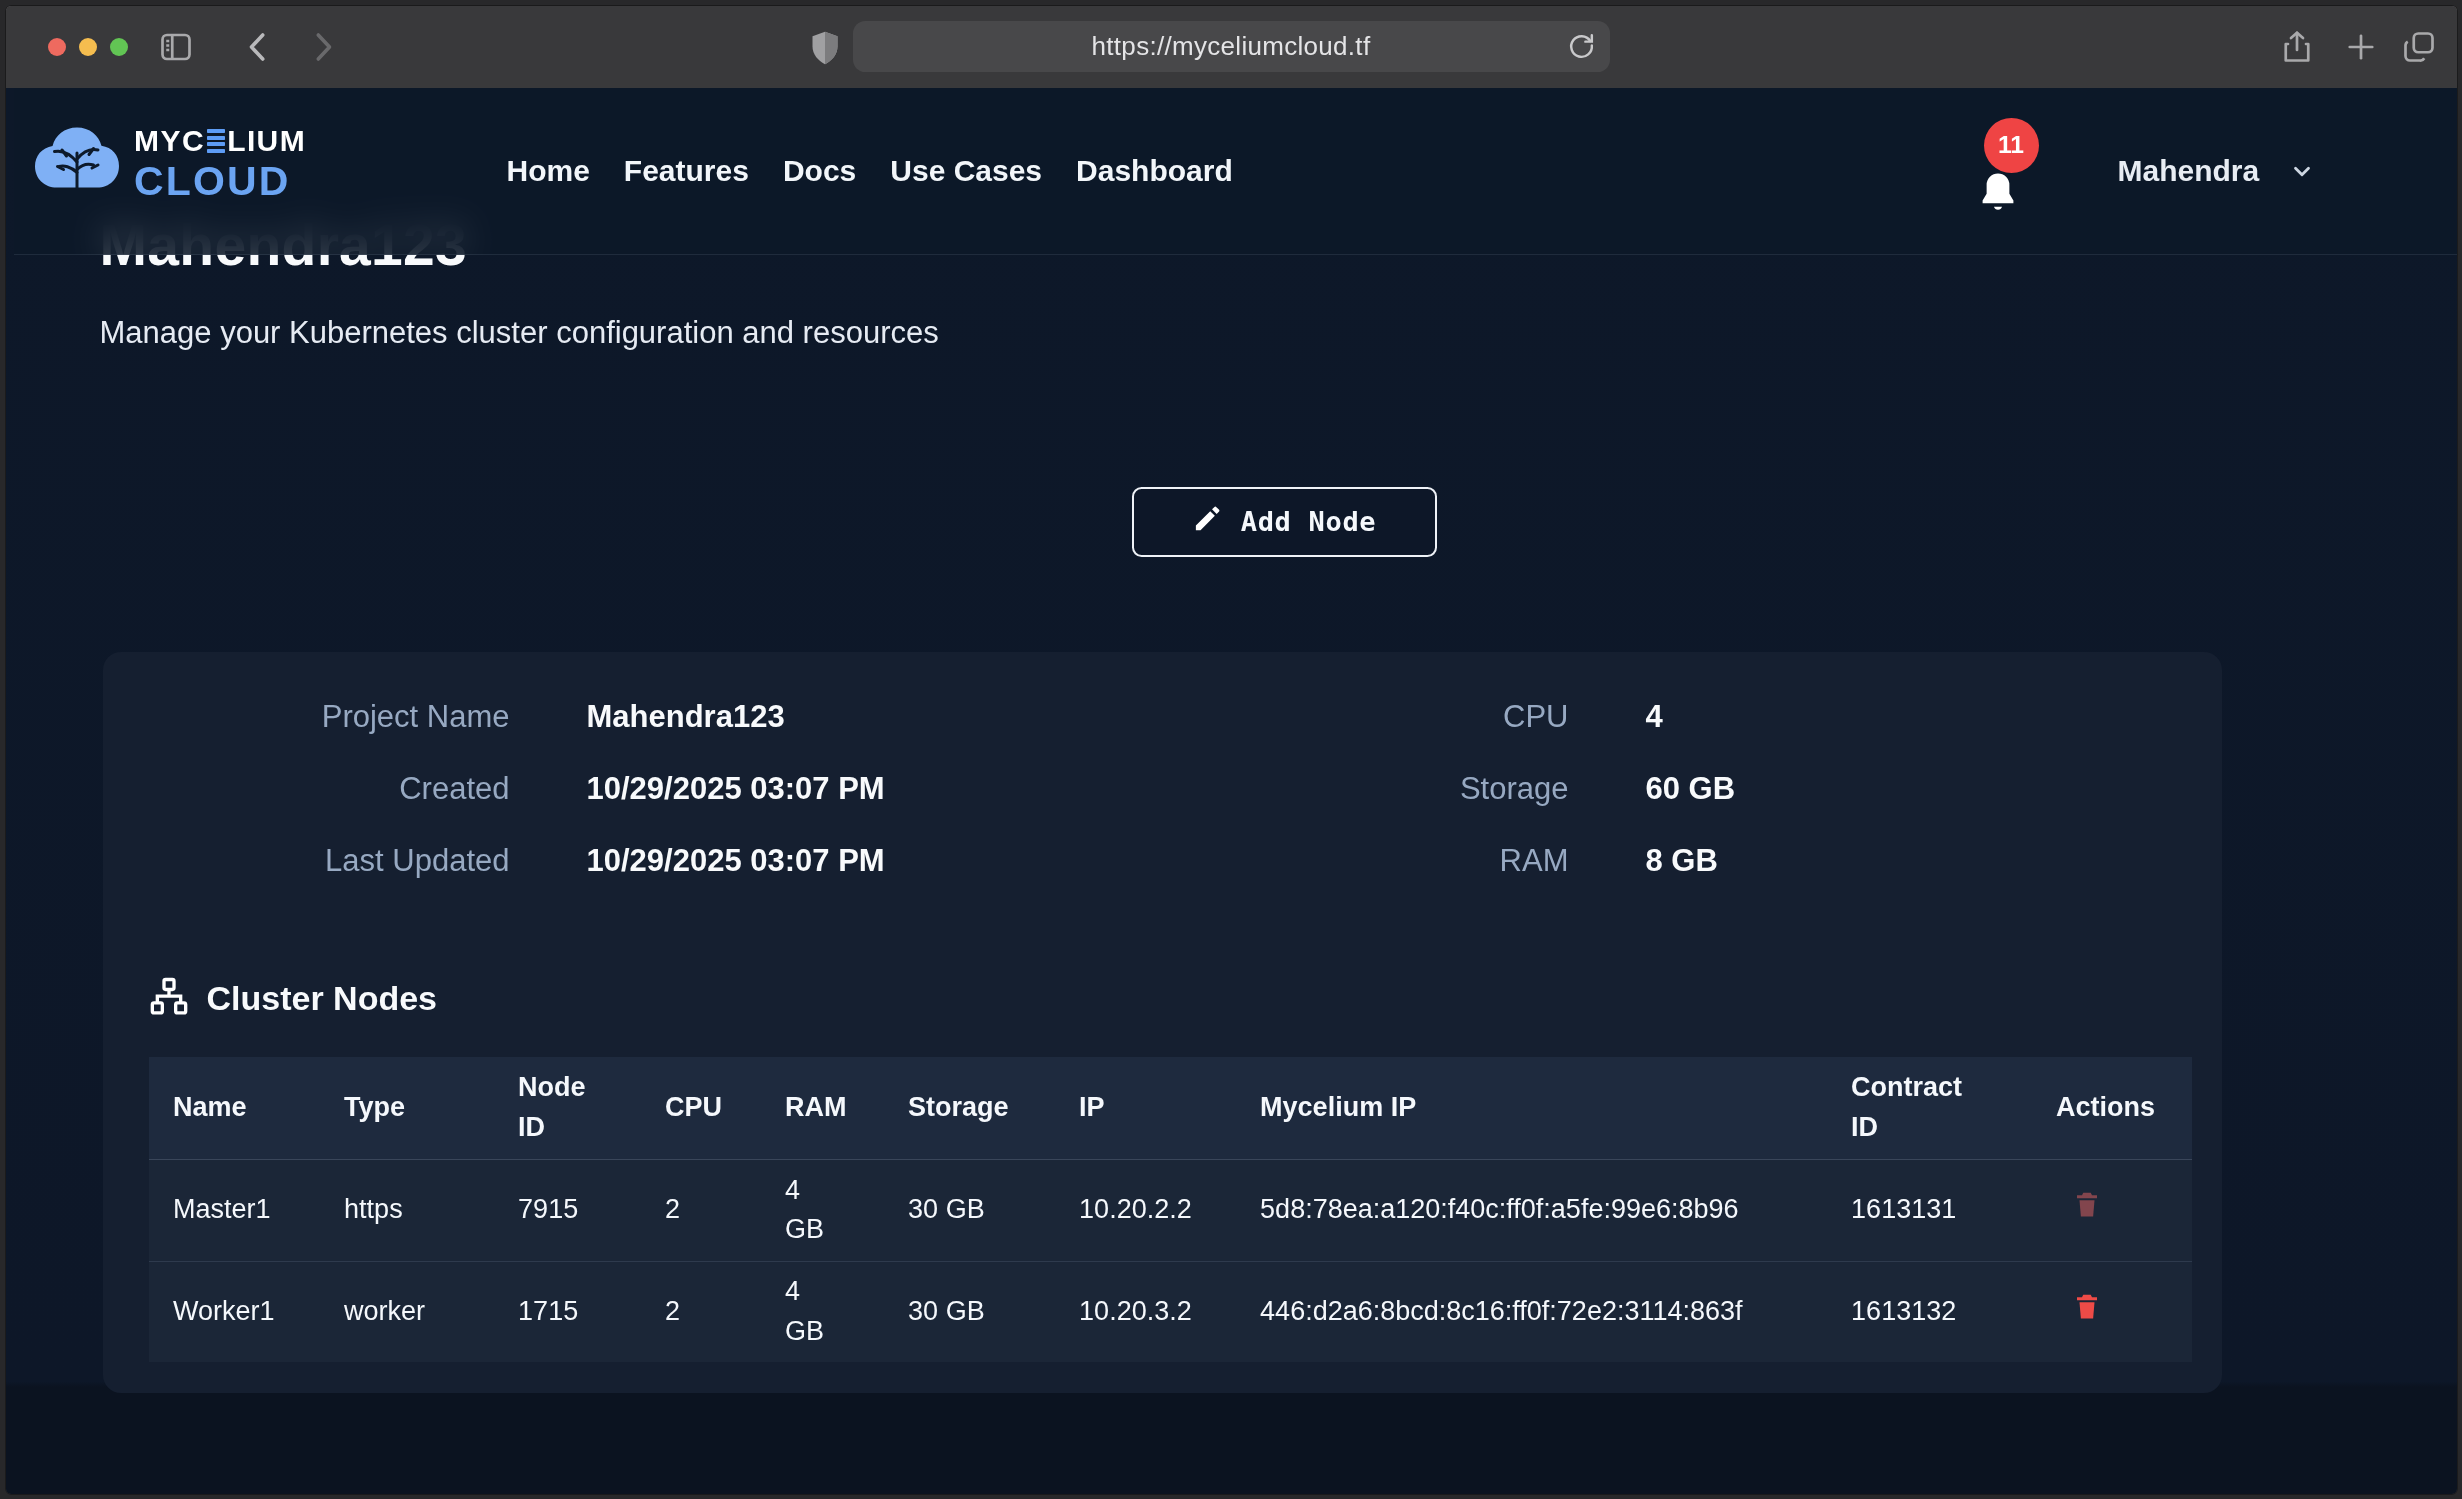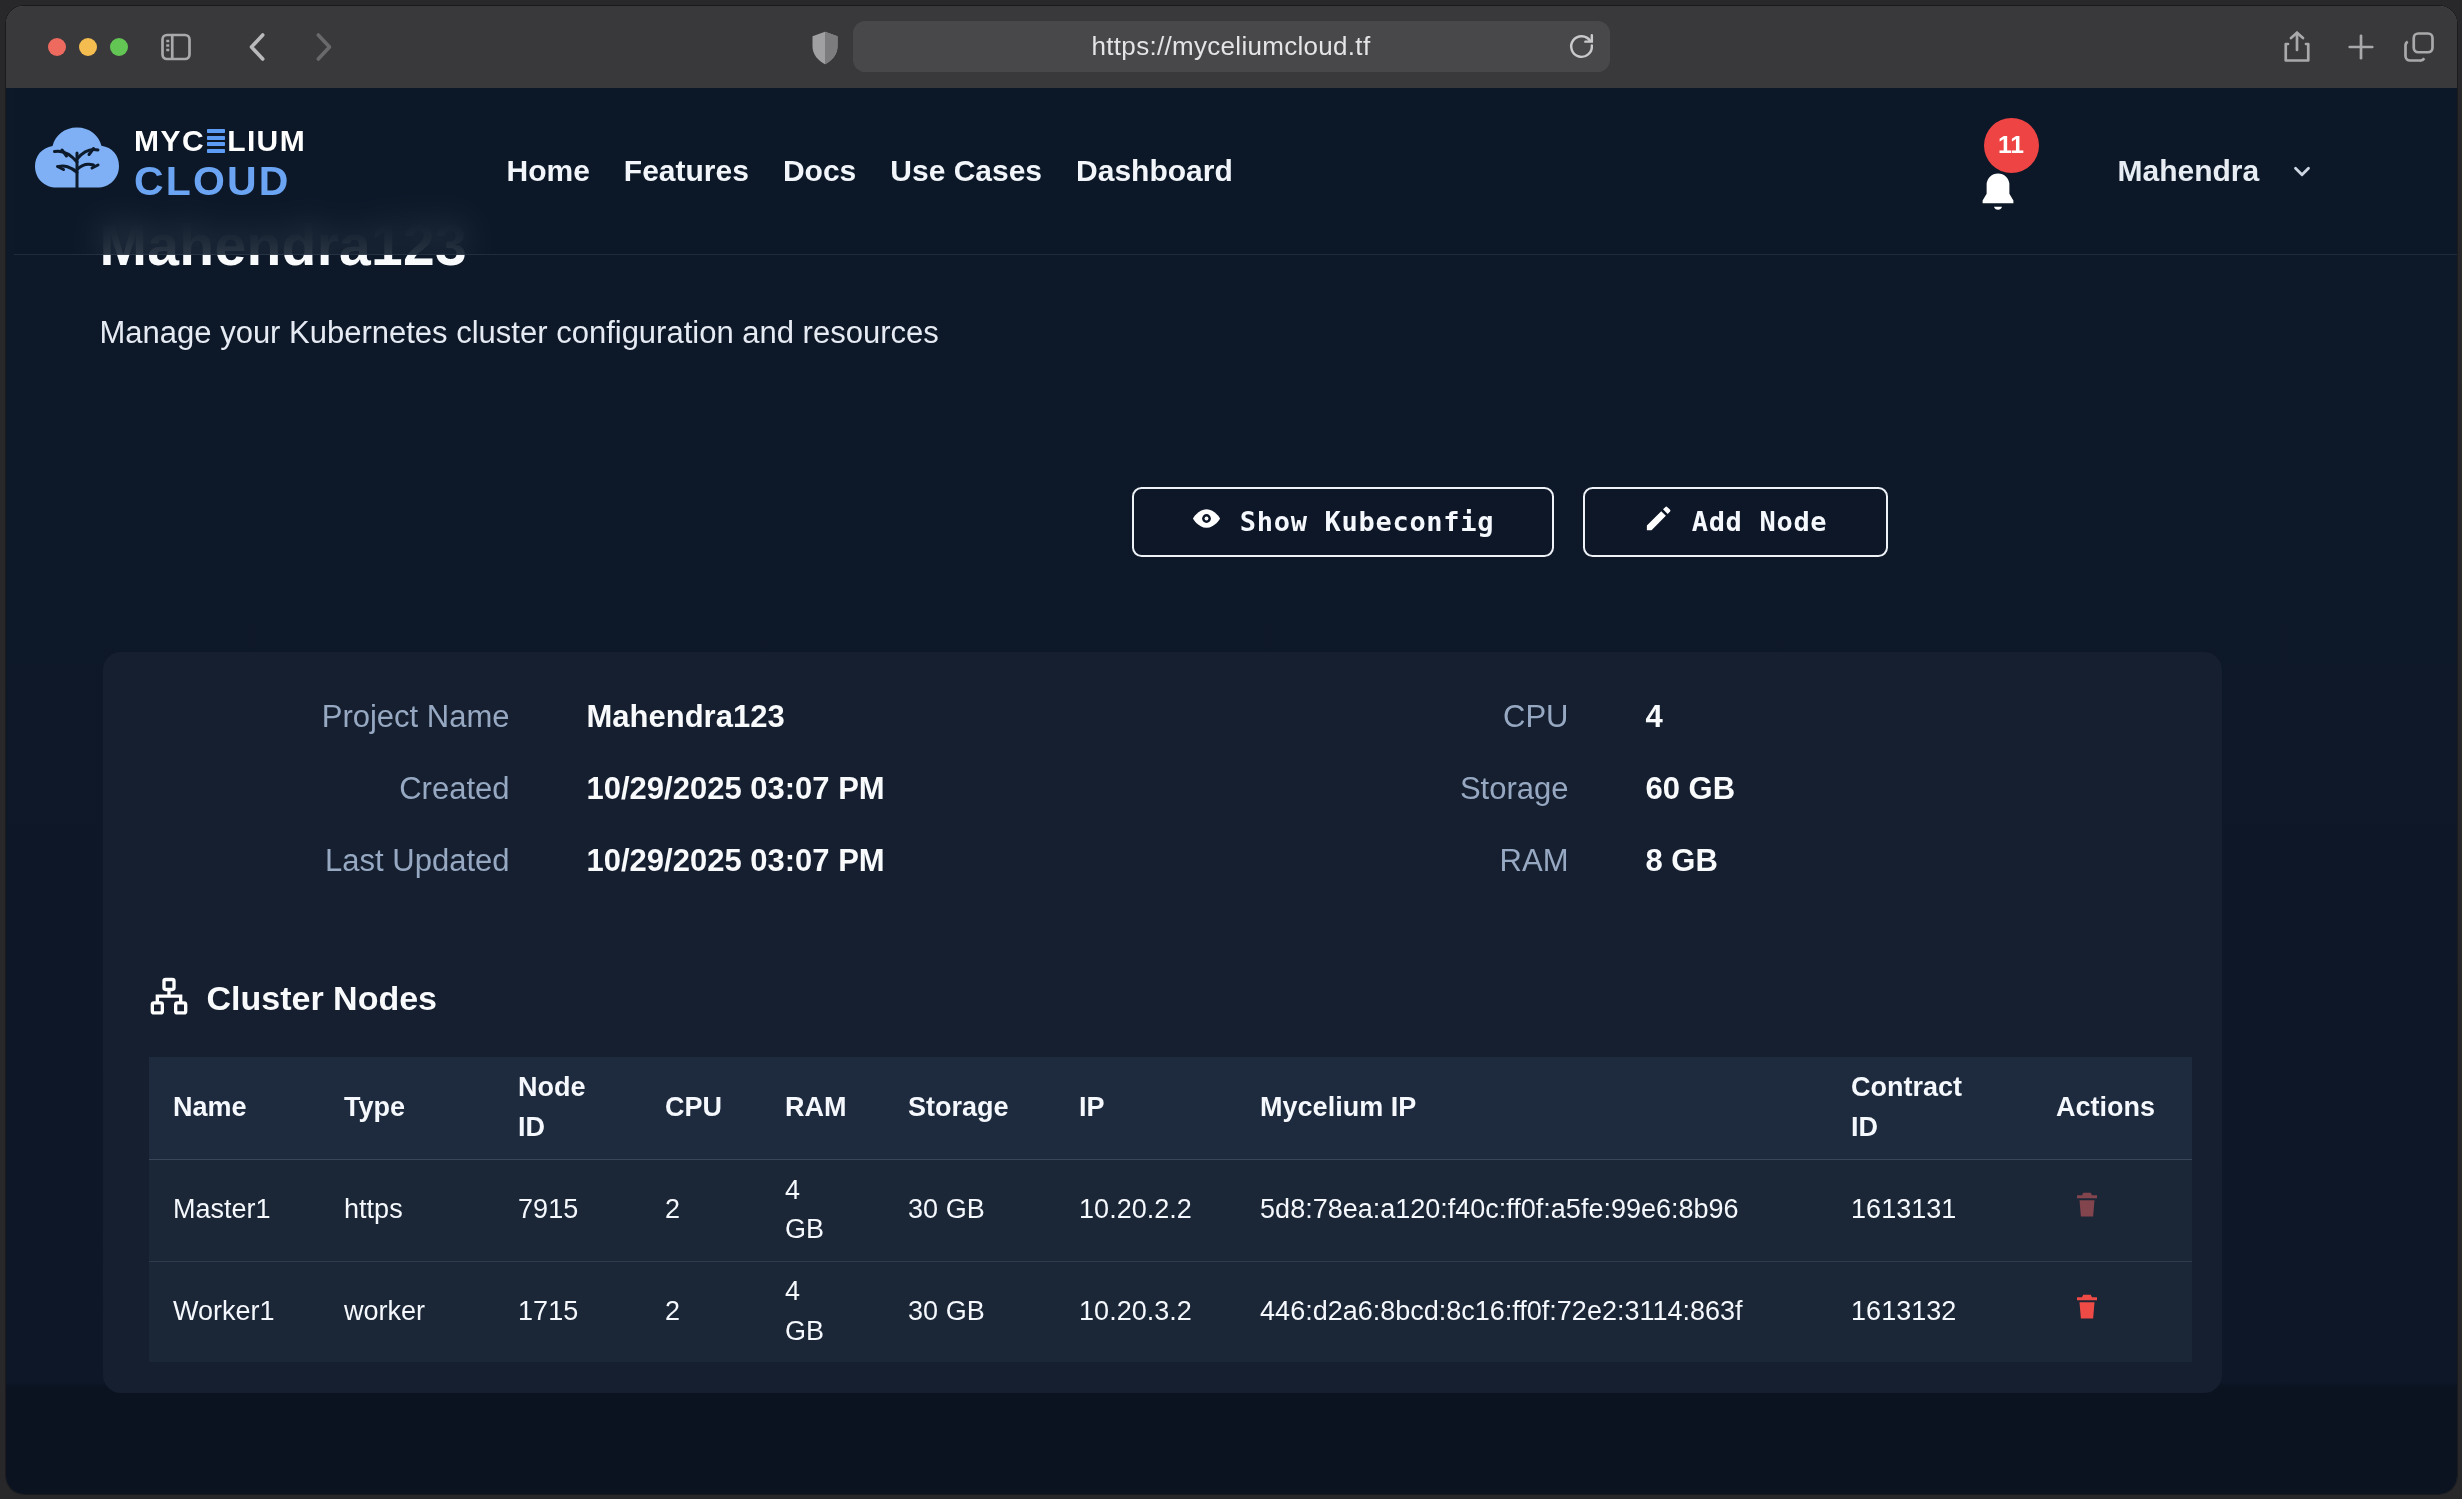--- a/index.html
+++ b/index.html
@@ -1,21 +1,21 @@
 <!DOCTYPE html>
 <html style="font-size:11px"><head>
 <meta charset="utf-8">
 <style>
   * { margin:0; padding:0; box-sizing:border-box; }
   html,body { width:2462px; height:1499px; overflow:hidden; }
   body { font-family:"Liberation Sans", sans-serif; background:#28282a; }
 
   .frame { position:absolute; inset:0; background:#28282a; }
   .window { position:absolute; left:5.5px; top:5.5px; right:5.5px; bottom:5.5px;
-            border-radius:18px; overflow:hidden; background:#39393b;
+            border-radius:5px; overflow:hidden; background:#39393b;
             box-shadow: inset 0 1.4px 0 rgba(255,255,255,.22), 0 0 0 0.7px rgba(0,0,0,.45); }
 
   
   .titlebar { position:relative; height:82px; background:#39393b; }
   .traffic { position:absolute; top:32px; width:18px; height:18px; border-radius:50%; }
   .t-close { left:42px;  background:#ee6a5f; }
   .t-min   { left:73px; background:#f5bd4f; }
   .t-zoom  { left:104px; background:#62c554; }
   .tb-icon { position:absolute; top:23px; width:36px; height:36px; color:#a9a9ab; }
   .tb-icon svg { width:100%; height:100%; }
@@ -171,30 +171,20 @@
       </span>
     </div>
 
     <div class="site">
       <div class="main">
 
         <h1 class="page-title">Mahendra123</h1>
         <p class="page-subtitle">Manage your Kubernetes cluster configuration and resources</p>
 
         <div class="actions-row">
-          <button class="btn btn-kubeconfig">
-            <span>
-              <svg viewBox="0 0 24 24">
-                  <path d="M1.5 12S5.5 4.8 12 4.8 22.5 12 22.5 12 18.5 19.2 12 19.2 1.5 12 1.5 12z" fill="#fff"></path>
-                  <circle cx="12" cy="12" r="3.4" fill="#0d1728"></circle>
-                  <circle cx="12" cy="12" r="1.5" fill="#fff"></circle>
-                </svg>
-            </span>
-            <span>Show Kubeconfig</span>
-          </button>
           <button class="btn btn-addnode">
             <span>
               <svg viewBox="0 0 24 24" fill="#fff">
                   <path d="M3 17.4V21h3.6L17.7 9.9l-3.6-3.6L3 17.4zM20.8 6.8a1.2 1.2 0 0 0 0-1.7l-1.9-1.9a1.2 1.2 0 0 0-1.7 0l-1.7 1.7 3.6 3.6 1.7-1.7z"></path>
                 </svg>
             </span>
             <span>Add Node</span>
           </button>
         </div>
 

